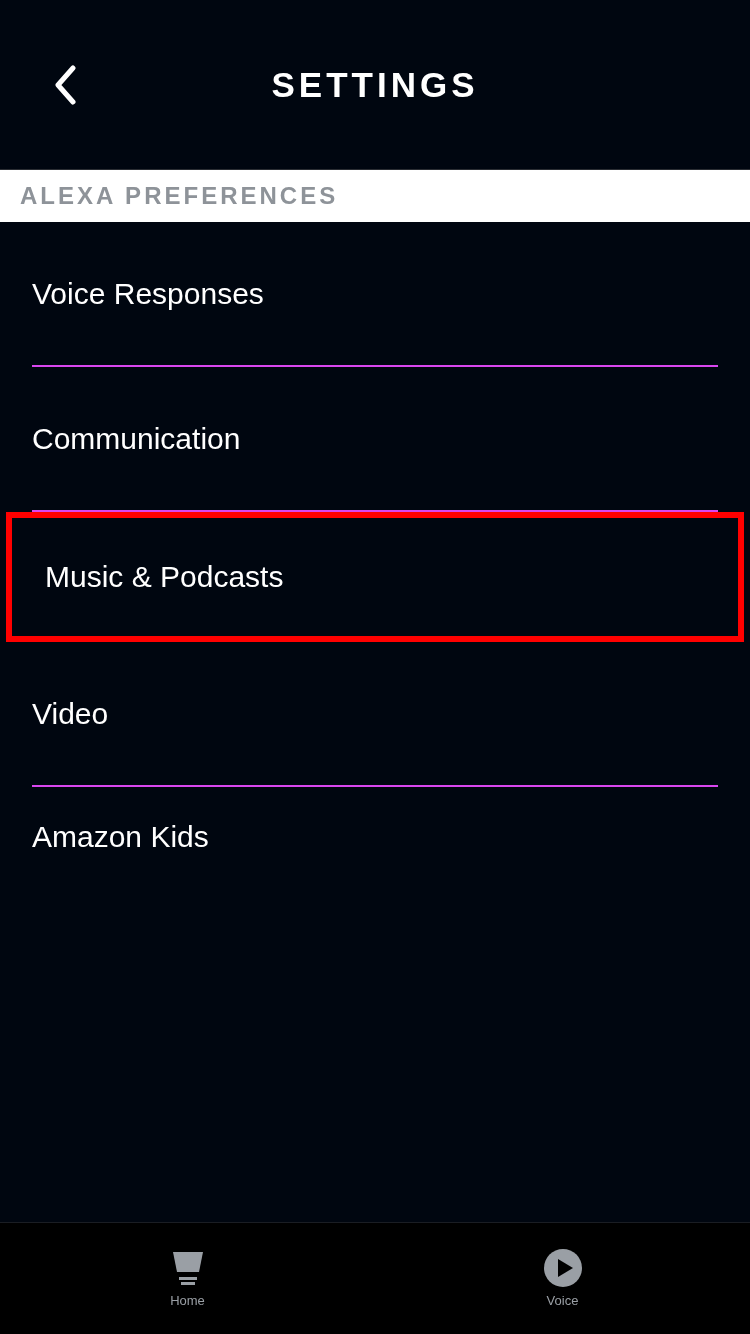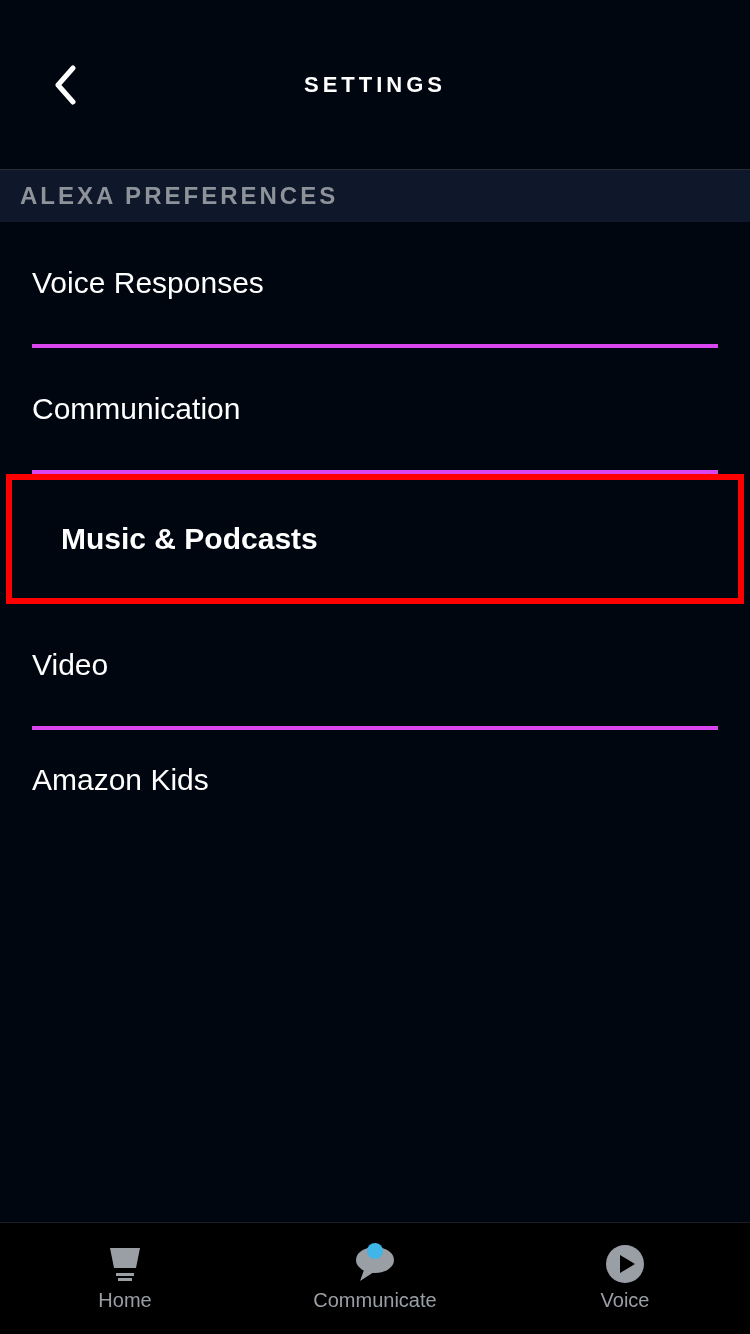--- a/index.html
+++ b/index.html
@@ -31,62 +31,61 @@
       top: 50%;
       transform: translateY(-50%);
       width: 40px;
       height: 50px;
       display: flex;
       align-items: center;
       justify-content: center;
       cursor: pointer;
     }
     .page-title {
-      font-size: 22px;
+      font-size: 35px;
       font-weight: 700;
       letter-spacing: 4px;
       color: #ffffff;
     }
     .content {
       flex: 1;
       overflow-y: auto;
       padding-left: 32px;
     }
     .list-item {
-      height: 126px;
+      height: 145px;
       display: flex;
       align-items: center;
       font-size: 30px;
       font-weight: 400;
       color: #ffffff;
-      border-bottom: 4px solid #d946ef;
+      border-bottom: 2px solid #d946ef;
       cursor: pointer;
       margin-right: 32px;
     }
     .list-item.first-section {
       height: 180px;
       border-bottom: none;
     }
     .section-header {
-      background: #0f172a;
+      background: #ffffff;
       color: #8e9399;
       font-size: 24px;
       font-weight: 700;
       letter-spacing: 3px;
       padding: 12px 20px;
       margin-left: -32px;
     }
     .list-item.highlighted {
       border: 6px solid #ff0000;
       margin-left: -26px;
       margin-right: 6px;
-      padding-left: 49px;
+      padding-left: 33px;
       height: 130px;
       border-bottom: 6px solid #ff0000;
-      font-weight: bold;
     }
     .bottom-nav {
       height: 112px;
       background: #000000;
       display: flex;
       justify-content: space-around;
       align-items: center;
       border-top: 1px solid #1a1d23;
     }
     .nav-item {
@@ -99,21 +98,21 @@
       position: relative;
     }
     .nav-icon {
       width: 44px;
       height: 38px;
       display: flex;
       align-items: center;
       justify-content: center;
     }
     .nav-label {
-      font-size: 20px;
+      font-size: 13px;
       color: #9a9fa5;
       font-weight: 500;
     }
     .nav-item.active .nav-label {
       color: #3fb5e8;
     }
     .nav-item.active::before {
       content: '';
       position: absolute;
       top: -10px;
@@ -176,30 +175,20 @@
     <div class="nav-icon">
       <svg width="38" height="36" viewBox="0 0 38 36" fill="#9a9fa5">
         <path d="M4 2 L34 2 L30 22 L8 22 Z"></path>
         <rect x="10" y="27" width="18" height="3"></rect>
         <rect x="12" y="32" width="14" height="3"></rect>
       </svg>
     </div>
     <span class="nav-label">Home</span>
   </div>
 
-  <div class="nav-item">
-    <div class="nav-icon" style="position:relative;">
-      <svg width="42" height="36" viewBox="0 0 42 36" fill="#9a9fa5">
-        <ellipse cx="21" cy="14" rx="19" ry="13"></ellipse>
-        <path d="M10 24 L6 35 L20 26 Z"></path>
-      </svg>
-      <div class="notification-dot"></div>
-    </div>
-    <span class="nav-label">Communicate</span>
-  </div>
 
   <div class="nav-item">
     <div class="nav-icon">
       <svg width="40" height="40" viewBox="0 0 40 40" fill="#9a9fa5">
         <circle cx="20" cy="20" r="19"></circle>
         <path d="M15 11 L30 20 L15 29 Z" fill="#000000"></path>
       </svg>
     </div>
     <span class="nav-label">Voice</span>
   </div>

